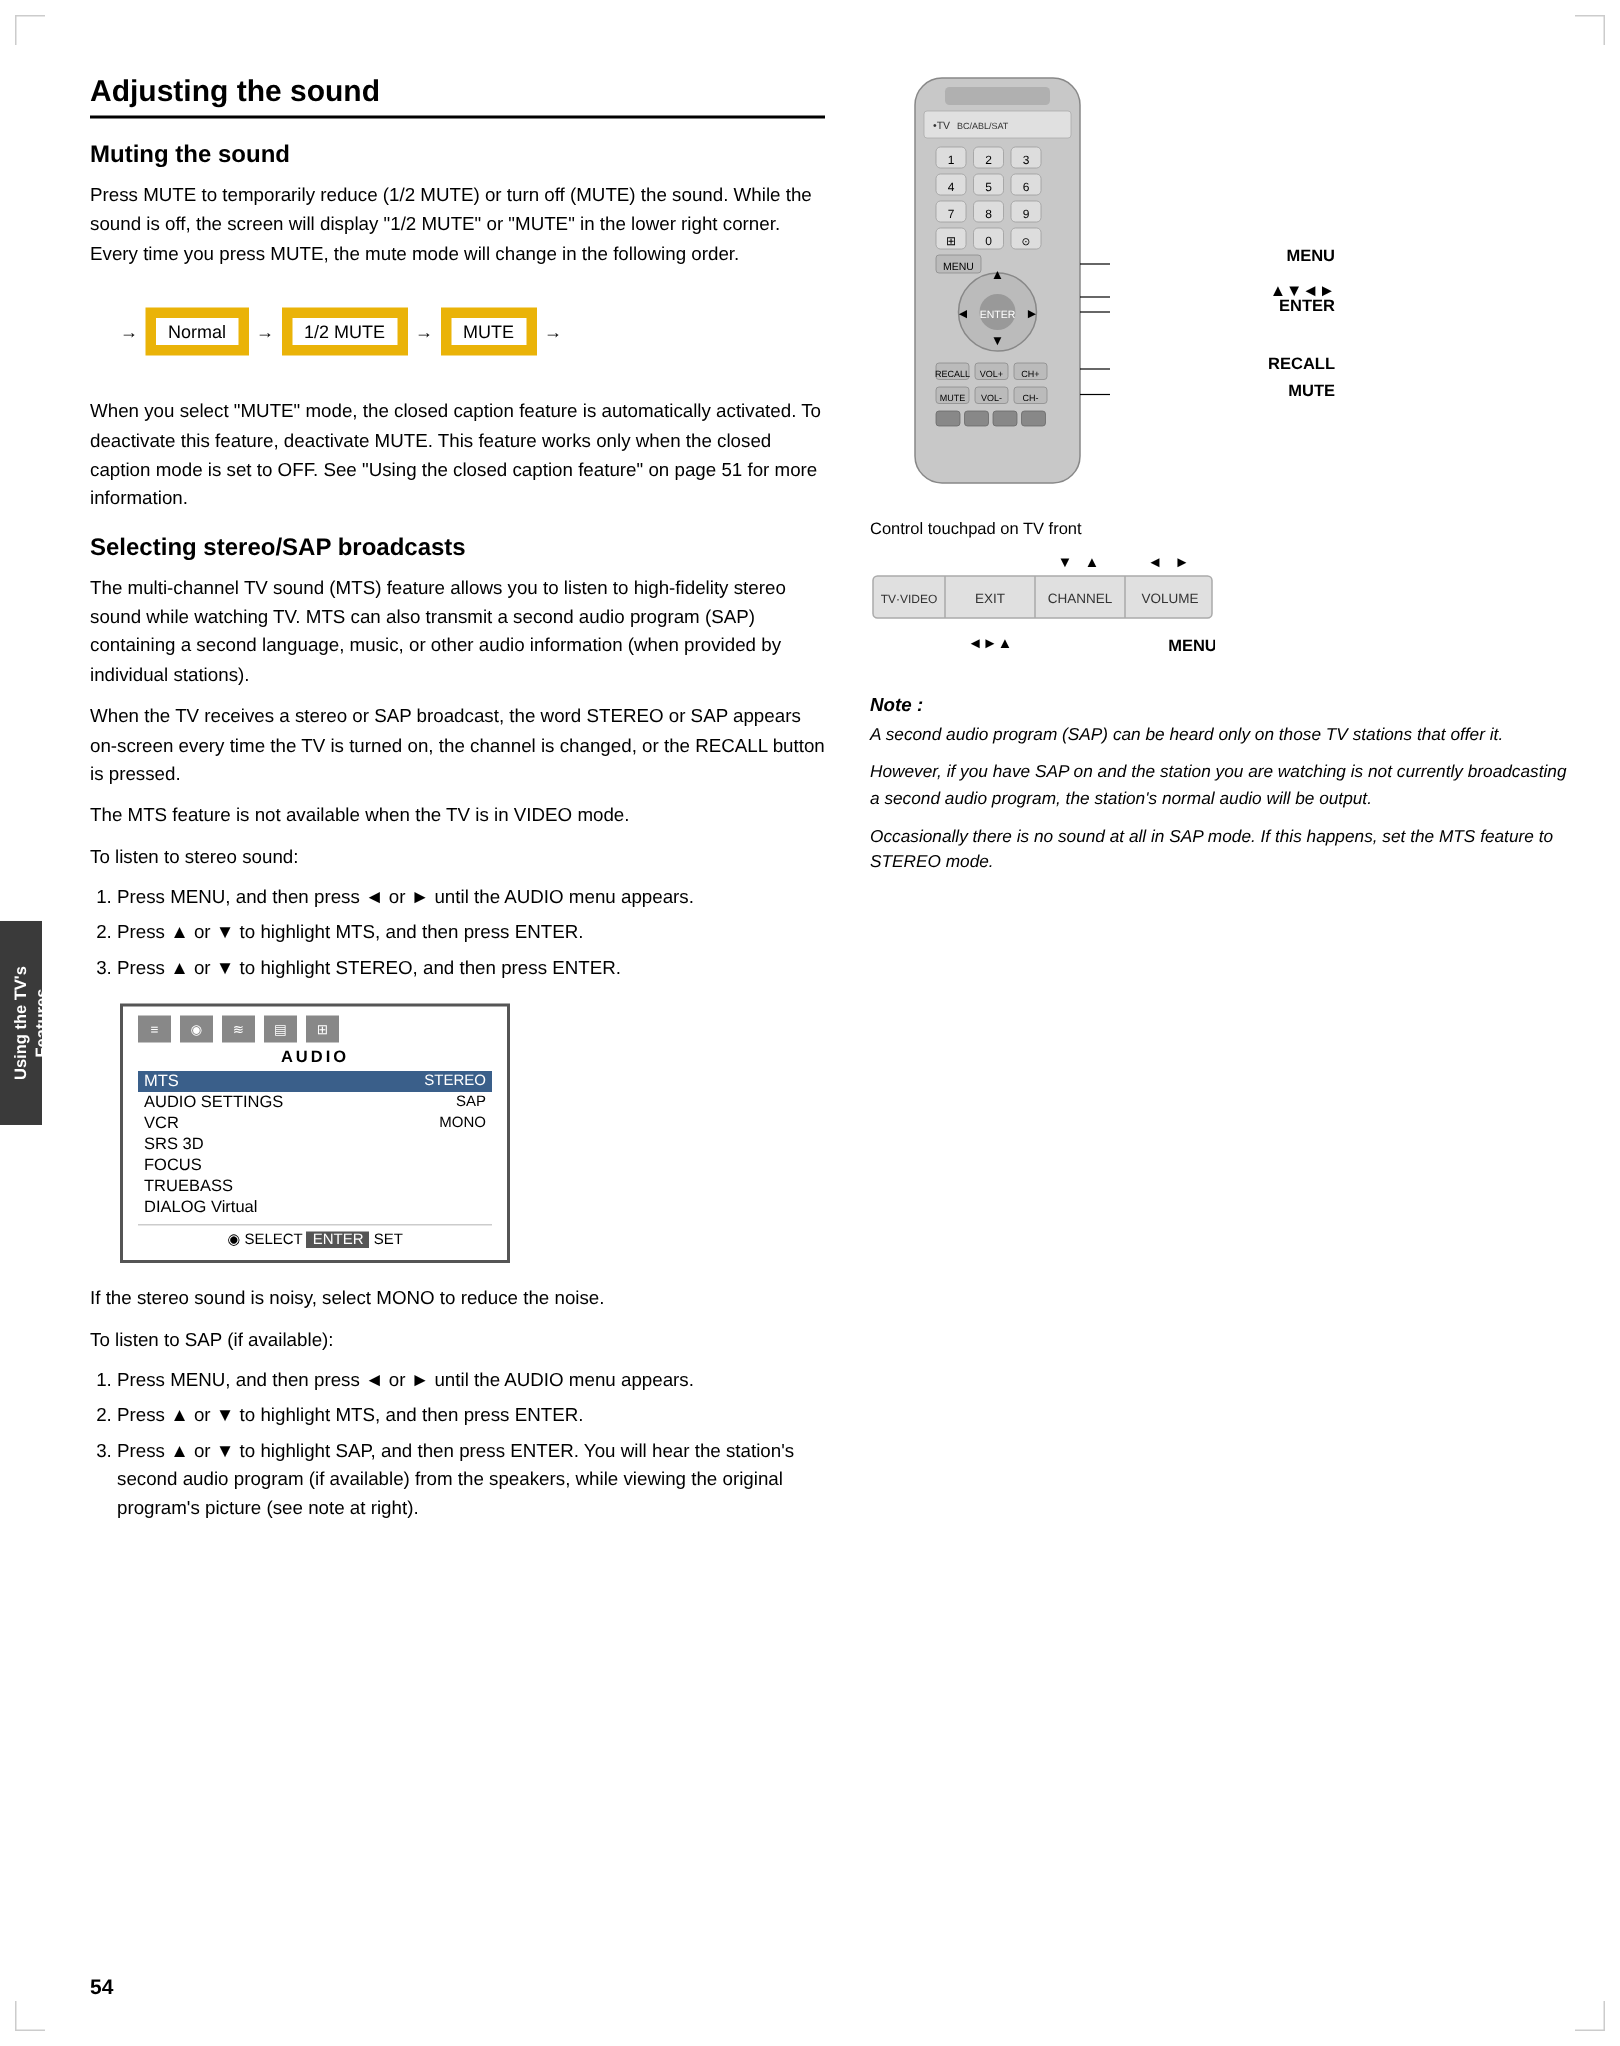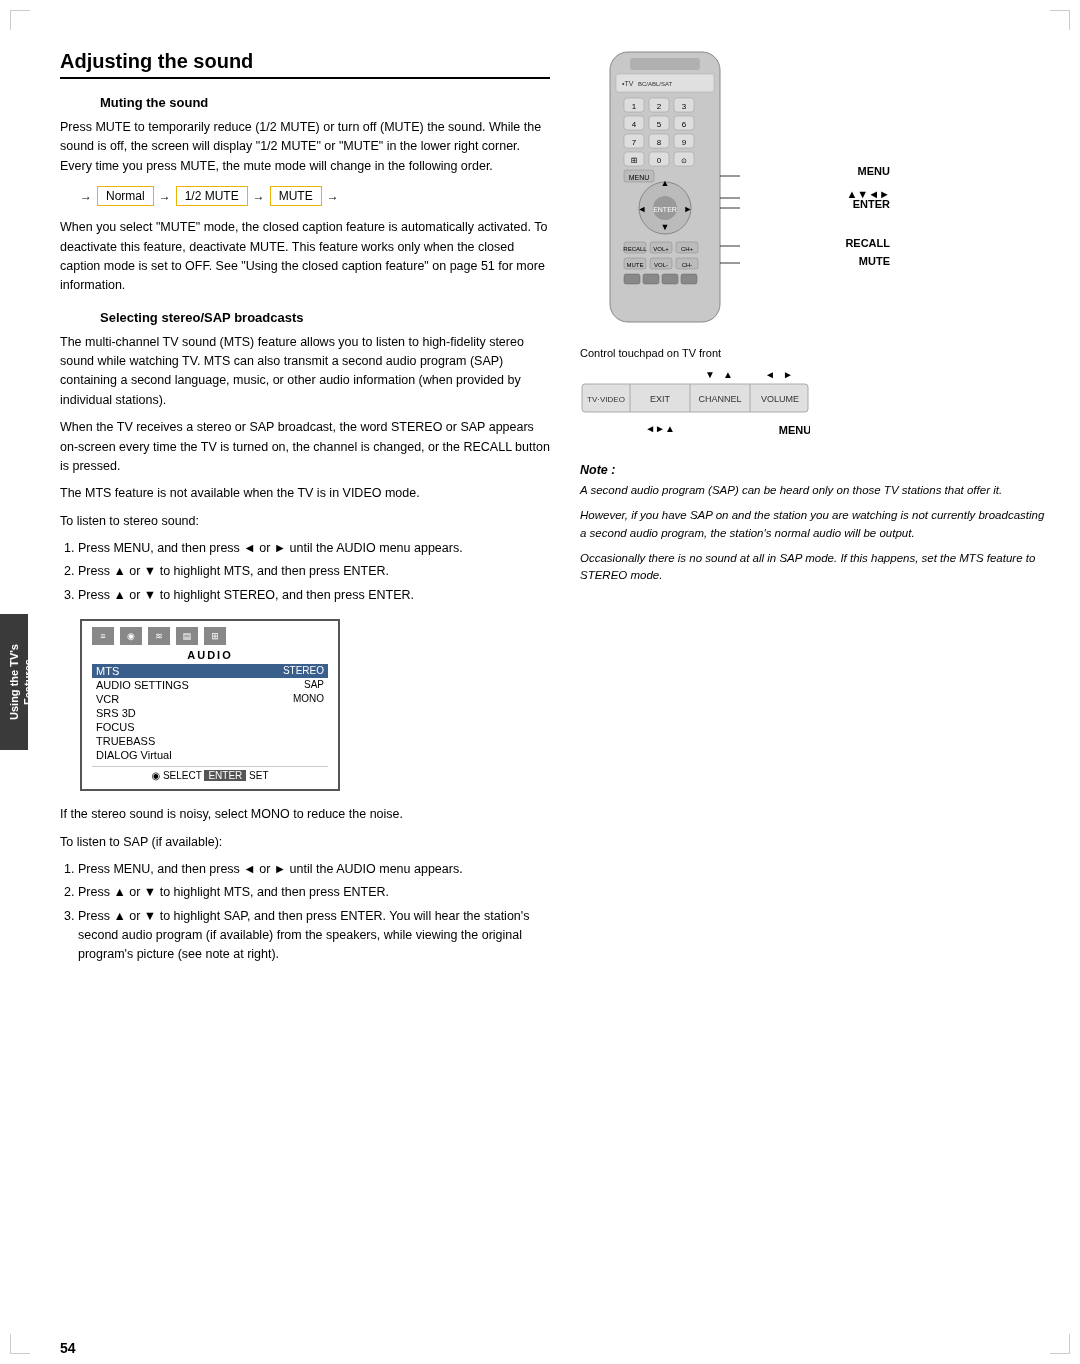--- a/index.html
+++ b/index.html
@@ -48,21 +48,21 @@
       text-orientation: mixed;
       transform: translateY(-50%) rotate(180deg);
       padding: 30px 7px;
       text-align: center;
       line-height: 1.3;
     }
 
     
     .page-number {
       position: absolute;
-      bottom: 8px;
+      bottom: 32px;
       left: 60px;
       font-weight: bold;
       font-size: 14px;
     }
 
     
     .main-content {
       margin-left: 60px;
       margin-right: 30px;
       padding-top: 20px;
@@ -83,25 +83,24 @@
     
     .page-title {
       font-size: 20px;
       font-weight: bold;
       margin-bottom: 16px;
       border-bottom: 2px solid #000;
       padding-bottom: 4px;
     }
 
     .section-title {
-      font-size: 13px;
+      font-size: 16px;
       font-weight: bold;
       margin-bottom: 8px;
       margin-top: 14px;
-      margin-left: 40px;
     }
 
     
     .body-text {
       font-size: 12.5px;
       line-height: 1.55;
       margin-bottom: 8px;
     }
 
     
@@ -203,24 +202,24 @@
     }
     .note-text {
       font-size: 11.5px;
       line-height: 1.5;
       margin-bottom: 8px;
       font-style: italic;
     }
 
     
     .flow-box {
-      border: 1px solid #eab308;
+      border: 7px solid #eab308;
       display: inline-block;
       padding: 2px 8px;
-      margin: 0 2px;
+      margin: 16px 2px;
     }
 
     .flow-container {
       display: flex;
       align-items: center;
       gap: 3px;
       margin: 10px 0 12px 20px;
       font-size: 12px;
     }
   </style>

